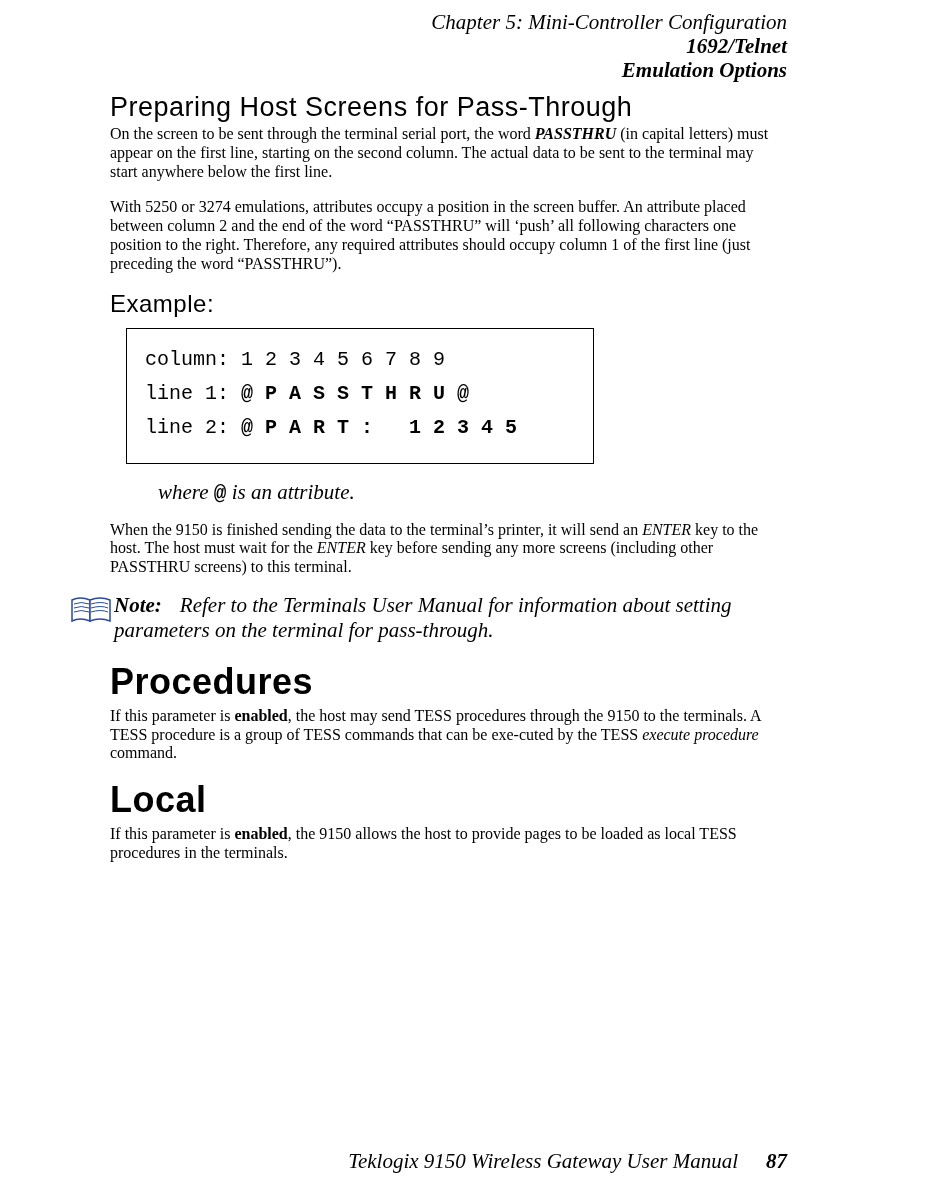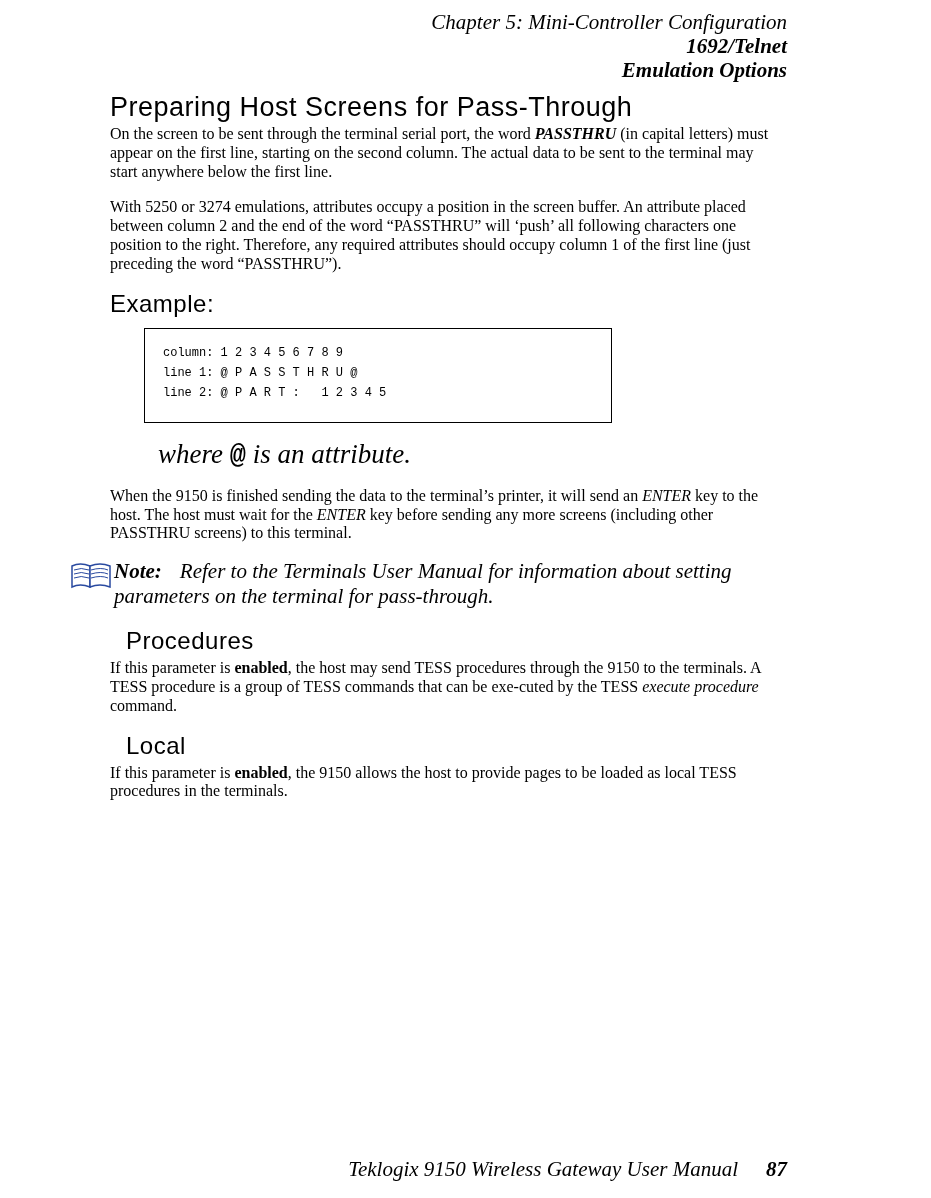--- a/index.html
+++ b/index.html
@@ -49,30 +49,30 @@
     font-family: "Arial Narrow", "Helvetica Condensed", Arial, sans-serif;
     font-stretch: condensed;
     font-size: 24px;
     letter-spacing: 0.5px;
     margin: 10px 0 10px 0;
   }
   .example-box {
     border: 1.5px solid #000;
     width: 430px;
     padding: 14px 18px 18px 18px;
-    margin: 4px 0 16px 34px;
+    margin: 4px 0 16px 16px;
     font-family: "Courier New", Courier, monospace;
-    font-size: 12px;
+    font-size: 20px;
     line-height: 1.7;
   }
   .example-box .row { white-space: pre; }
   .example-box .lead { font-weight: normal; }
-  .example-box .bold { font-weight: normal; }
+  .example-box .bold { font-weight: bold; }
   .where {
-    font-size: 27px;
+    font-size: 21px;
     margin: 4px 0 16px 48px;
   }
   .where .it { font-style: italic; }
   .where .code { font-family: "Courier New", Courier, monospace; font-weight: bold; font-style: normal; }
   .note-row {
     display: flex;
     align-items: flex-start;
     margin: 8px 0 18px -40px;
   }
   .note-icon {
@@ -84,28 +84,28 @@
   }
   .note-text {
     font-size: 21px;
     font-style: italic;
     line-height: 1.18;
   }
   .note-text .label { font-weight: bold; margin-right: 18px; }
   h2.section {
     font-family: "Arial Narrow", "Helvetica Condensed", Arial, sans-serif;
     font-stretch: condensed;
-    font-weight: normal;
-    font-size: 24px;
+    font-weight: bold;
+    font-size: 36px;
     letter-spacing: 0.5px;
-    margin: 8px 0 4px 16px;
+    margin: 8px 0 4px 0;
   }
   .footer {
     position: absolute;
-    bottom: 16px;
+    bottom: 24px;
     right: 55px;
     font-style: italic;
     font-size: 21px;
   }
   .footer .pn { font-weight: bold; margin-left: 28px; }
   .bold { font-weight: bold; }
   .ital { font-style: italic; text-align: right; }
   .bi { font-weight: bold; font-style: italic; }
 </style>
 </head>

